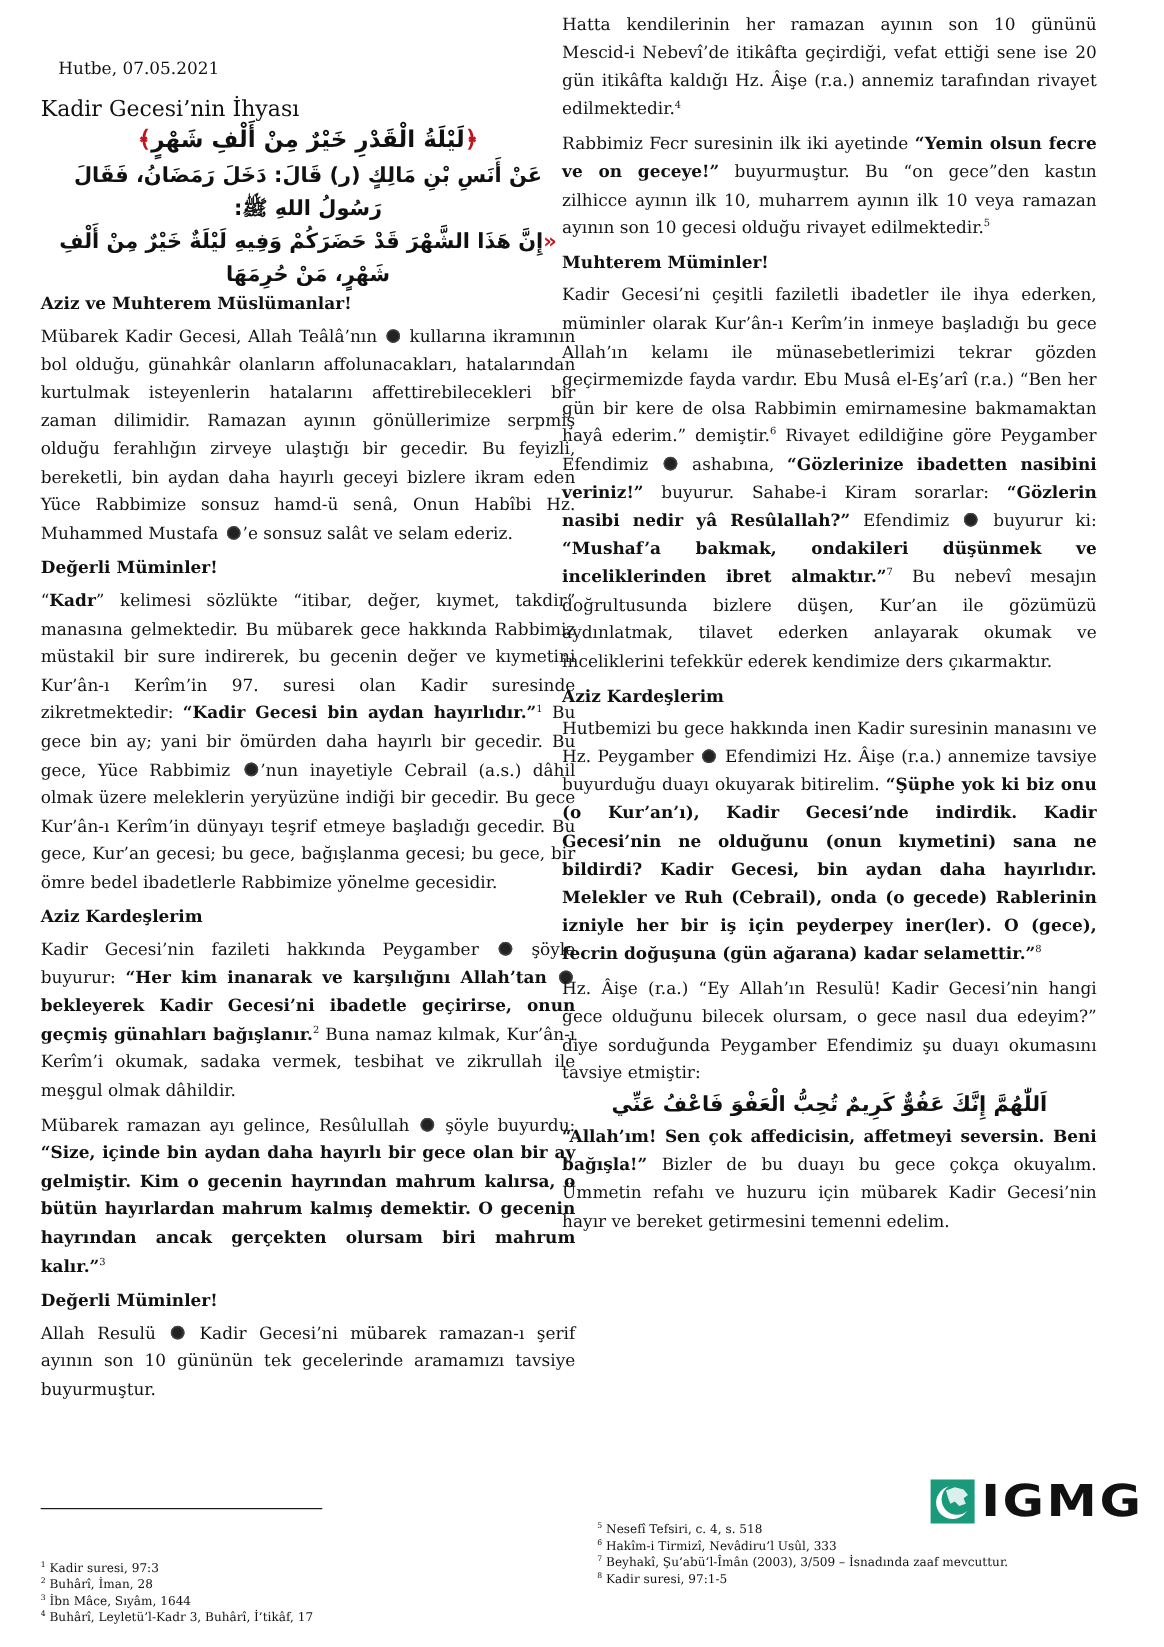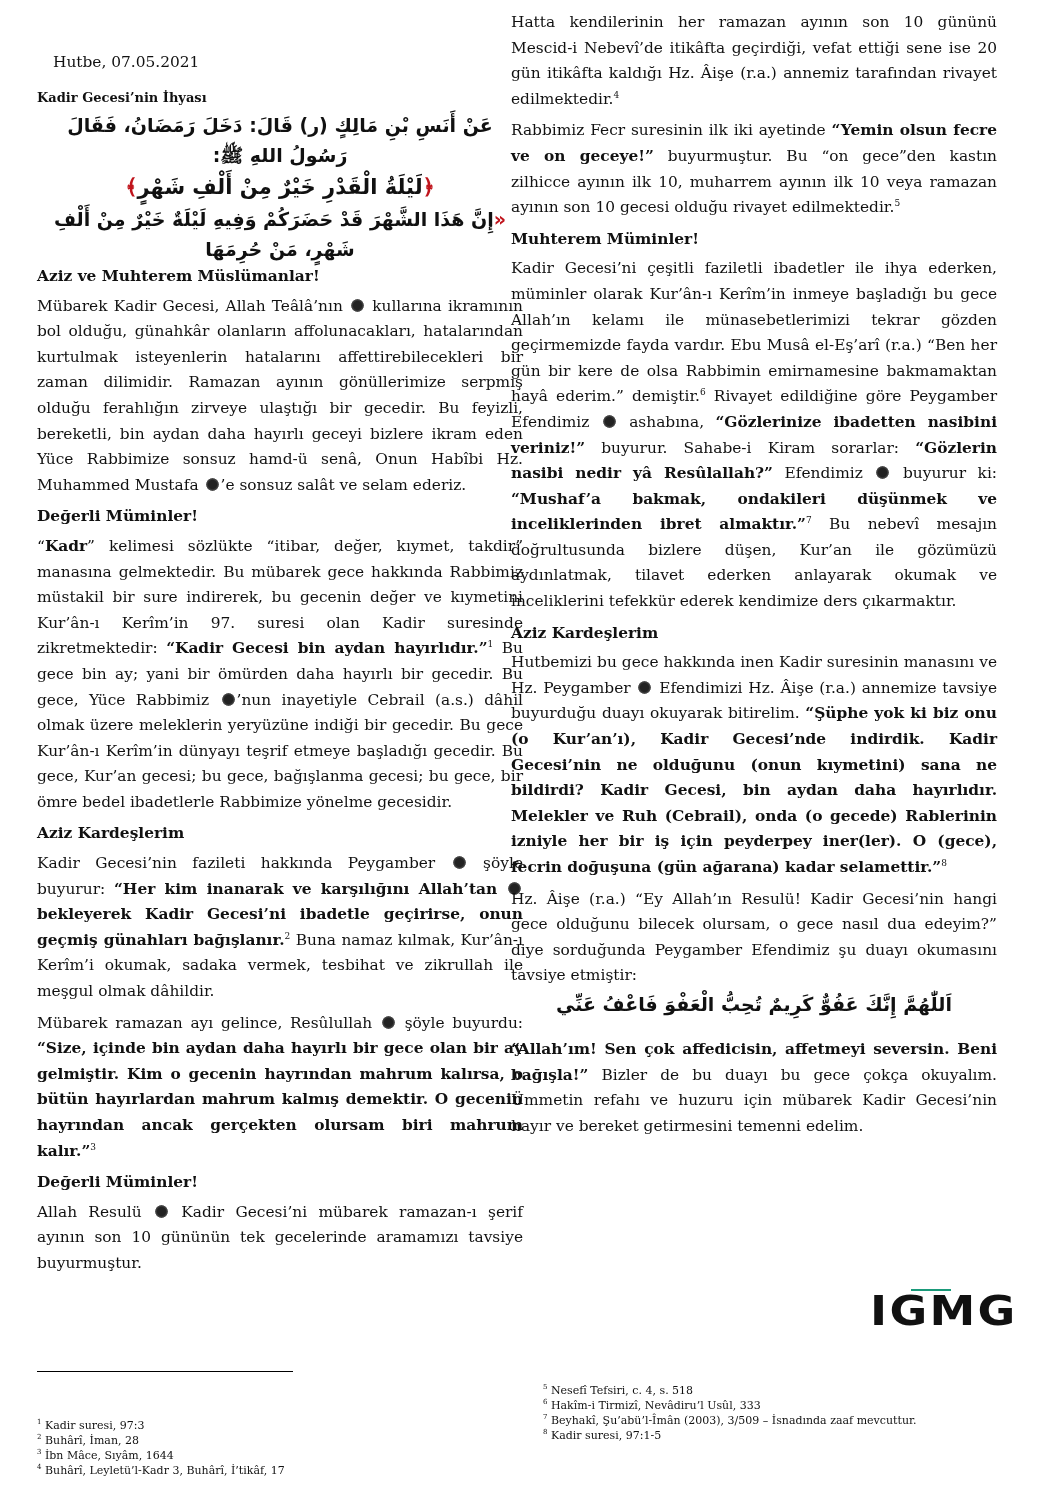--- a/index.html
+++ b/index.html
@@ -5,53 +5,53 @@
   html, body { margin: 0; padding: 0; background: #ffffff; }
   body { width: 1058px; height: 1497px; position: relative; overflow: hidden;
          font-family: "DejaVu Serif", "Liberation Serif", serif; color: #111; }
   .page { position: absolute; inset: 0; }
   .col { position: absolute; top: 0; width: 486px; font-size: 15.4px; line-height: 25.6px; }
   .col-left { left: 37px; top: 36px; }
   .col-right { left: 511px; top: 10px; }
   p { margin: 0 0 6px 0; text-align: justify; }
   .h { font-weight: bold; margin: 0 0 4px 0; text-align: left; }
   .meta-date { font-size: 15.4px; line-height: 20px; margin: 16px; }
-  .meta-title { font-weight: bold; font-size: 13px; line-height: 20px; margin: 0 0 2px 0; }
+  .meta-title { font-weight: normal; font-size: 20px; line-height: 20px; margin: 0 0 2px 0; }
   .arabic { font-family: "DejaVu Sans", sans-serif; direction: rtl; text-align: center;
             font-weight: bold; font-size: 19px; line-height: 30px; margin: 0; }
   .arabic-title { font-size: 21px; line-height: 34px; }
   .red { color: #c0141c; }
   .b { font-weight: bold; }
   sup { font-size: 9px; line-height: 0; vertical-align: super; }
   .salawat { display: inline-block; width: 13px; height: 13px; border-radius: 50%;
              background: radial-gradient(circle, #222 45%, #555 70%, transparent 72%);
              vertical-align: -1px; margin: 0 2px; }
   .fn-rule { position: absolute; left: 37px; top: 1371px; width: 256px; height: 1px; background: #000; }
   .footnotes { position: absolute; font-size: 11px; line-height: 15px; font-family: "DejaVu Serif", serif; }
   .fn-left { left: 37px; top: 1418px; }
   .fn-right { left: 543px; top: 1383px; }
   .fn-item { margin: 0; white-space: nowrap; }
   .fn-item sup { font-size: 7px; }
-  .logo { position: absolute; left: 846px; top: 1289px; width: 176px; height: 42px; display: flex; align-items: center; flex-direction: column; }
+  .logo { position: absolute; left: 846px; top: 1344px; width: 176px; height: 42px; display: flex; align-items: center; }
   .logo-mark { width: 40px; height: 40px; background: #1a9a7a; position: relative; margin-right: 6px; overflow: hidden; }
   .logo-mark svg { position: absolute; inset: 0; }
   .logo-text { font-family: "DejaVu Sans", sans-serif; font-weight: bold; font-size: 40px; letter-spacing: 2px;
                color: #111; line-height: 40px; transform: scaleX(1.15); transform-origin: left center; }
 </style>
 </head>
 <body>
 
 <div class="page">
 
   <div class="col col-left">
     <p class="meta-date">Hutbe, 07.05.2021</p>
     <p class="meta-title">Kadir Gecesi’nin İhyası</p>
 
+    <p class="arabic arabic-title"><span class="red">﴿</span><span>لَيْلَةُ الْقَدْرِ خَيْرٌ مِنْ أَلْفِ شَهْرٍ</span><span class="red">﴾</span></p>
     <p class="arabic">عَنْ أَنَسِ بْنِ مَالِكٍ (ر) قَالَ: دَخَلَ رَمَضَانُ، فَقَالَ رَسُولُ اللهِ ﷺ:</p>
-    <p class="arabic arabic-title"><span class="red">﴿</span><span>لَيْلَةُ الْقَدْرِ خَيْرٌ مِنْ أَلْفِ شَهْرٍ</span><span class="red">﴾</span></p>
     <p class="arabic"><span class="red">«</span><span>إِنَّ هَذَا الشَّهْرَ قَدْ حَضَرَكُمْ وَفِيهِ لَيْلَةٌ خَيْرٌ مِنْ أَلْفِ شَهْرٍ، مَنْ حُرِمَهَا</span></p>
 
     <p class="h">Aziz ve Muhterem Müslümanlar!</p>
     <p><span>Mübarek Kadir Gecesi, Allah Teâlâ’nın</span> <span class="salawat"></span> <span>kullarına ikramının bol olduğu, günahkâr olanların affolunacakları, hatalarından kurtulmak isteyenlerin hatalarını affettirebilecekleri bir zaman dilimidir. Ramazan ayının gönüllerimize serpmiş olduğu ferahlığın zirveye ulaştığı bir gecedir. Bu feyizli, bereketli, bin aydan daha hayırlı geceyi bizlere ikram eden Yüce Rabbimize sonsuz hamd-ü senâ, Onun Habîbi Hz. Muhammed Mustafa</span> <span class="salawat"></span><span>’e sonsuz salât ve selam ederiz.</span></p>
 
     <p class="h">Değerli Müminler!</p>
     <p><span>“</span><span class="b">Kadr</span><span>” kelimesi sözlükte “itibar, değer, kıymet, takdir” manasına gelmektedir. Bu mübarek gece hakkında Rabbimiz müstakil bir sure indirerek, bu gecenin değer ve kıymetini Kur’ân-ı Kerîm’in 97. suresi olan Kadir suresinde zikretmektedir: </span><span class="b">“Kadir Gecesi bin aydan hayırlıdır.”</span><sup>1</sup><span> Bu gece bin ay; yani bir ömürden daha hayırlı bir gecedir. Bu gece, Yüce Rabbimiz</span> <span class="salawat"></span><span>’nun inayetiyle Cebrail (a.s.) dâhil olmak üzere meleklerin yeryüzüne indiği bir gecedir. Bu gece Kur’ân-ı Kerîm’in dünyayı teşrif etmeye başladığı gecedir. Bu gece, Kur’an gecesi; bu gece, bağışlanma gecesi; bu gece, bir ömre bedel ibadetlerle Rabbimize yönelme gecesidir.</span></p>
 
     <p class="h">Aziz Kardeşlerim</p>
     <p><span>Kadir Gecesi’nin fazileti hakkında Peygamber</span> <span class="salawat"></span><span> şöyle buyurur: </span><span class="b">“Her kim inanarak ve karşılığını Allah’tan</span> <span class="salawat"></span><span class="b"> bekleyerek Kadir Gecesi’ni ibadetle geçirirse, onun geçmiş günahları bağışlanır.</span><sup>2</sup><span>  Buna namaz kılmak, Kur’ân-ı Kerîm’i okumak, sadaka vermek, tesbihat ve zikrullah ile meşgul olmak dâhildir.</span></p>
@@ -66,21 +66,21 @@
     <p><span>Hatta kendilerinin her ramazan ayının son 10 gününü Mescid-i Nebevî’de itikâfta geçirdiği, vefat ettiği sene ise 20 gün itikâfta kaldığı Hz. Âişe (r.a.) annemiz tarafından rivayet edilmektedir.</span><sup>4</sup></p>
     <p><span>Rabbimiz Fecr suresinin ilk iki ayetinde </span><span class="b">“Yemin olsun fecre ve on geceye!”</span><span> buyurmuştur. Bu “on gece”den kastın zilhicce ayının ilk 10, muharrem ayının ilk 10 veya ramazan ayının son 10 gecesi olduğu rivayet edilmektedir.</span><sup>5</sup></p>
 
     <p class="h">Muhterem Müminler!</p>
     <p><span>Kadir Gecesi’ni çeşitli faziletli ibadetler ile ihya ederken, müminler olarak Kur’ân-ı Kerîm’in inmeye başladığı bu gece Allah’ın kelamı ile münasebetlerimizi tekrar gözden geçirmemizde fayda vardır. Ebu Musâ el-Eş’arî (r.a.) “Ben her gün bir kere de olsa Rabbimin emirnamesine bakmamaktan hayâ ederim.” demiştir.</span><sup>6</sup><span> Rivayet edildiğine göre Peygamber Efendimiz</span> <span class="salawat"></span><span> ashabına, </span><span class="b">“Gözlerinize ibadetten nasibini veriniz!”</span><span> buyurur. Sahabe-i Kiram sorarlar: </span><span class="b">“Gözlerin nasibi nedir yâ Resûlallah?”</span><span> Efendimiz</span> <span class="salawat"></span><span> buyurur ki: </span><span class="b">“Mushaf’a bakmak, ondakileri düşünmek ve inceliklerinden ibret almaktır.”</span><sup>7</sup><span> Bu nebevî mesajın doğrultusunda bizlere düşen, Kur’an ile gözümüzü aydınlatmak, tilavet ederken anlayarak okumak ve inceliklerini tefekkür ederek kendimize ders çıkarmaktır.</span></p>
 
     <p class="h">Aziz Kardeşlerim</p>
     <p><span>Hutbemizi bu gece hakkında inen Kadir suresinin manasını ve Hz. Peygamber</span> <span class="salawat"></span><span> Efendimizi Hz. Âişe (r.a.) annemize tavsiye buyurduğu duayı okuyarak bitirelim. </span><span class="b">“Şüphe yok ki biz onu (o Kur’an’ı), Kadir Gecesi’nde indirdik. Kadir Gecesi’nin ne olduğunu (onun kıymetini) sana ne bildirdi? Kadir Gecesi, bin aydan daha hayırlıdır. Melekler ve Ruh (Cebrail), onda (o gecede) Rablerinin izniyle her bir iş için peyderpey iner(ler). O (gece), fecrin doğuşuna (gün ağarana) kadar selamettir.”</span><sup>8</sup></p>
 
     <p style="margin-bottom:0">Hz. Âişe (r.a.) “Ey Allah’ın Resulü! Kadir Gecesi’nin hangi gece olduğunu bilecek olursam, o gece nasıl dua edeyim?” diye sorduğunda Peygamber Efendimiz şu duayı okumasını tavsiye etmiştir:</p>
-    <p class="arabic" style="margin-bottom:18px">اَللّٰهُمَّ إِنَّكَ عَفُوٌّ كَرِيمٌ تُحِبُّ الْعَفْوَ فَاعْفُ عَنِّي</p>
+    <p class="arabic" style="margin-bottom:2px">اَللّٰهُمَّ إِنَّكَ عَفُوٌّ كَرِيمٌ تُحِبُّ الْعَفْوَ فَاعْفُ عَنِّي</p>
     <p><span class="b">“Allah’ım! Sen çok affedicisin, affetmeyi seversin. Beni bağışla!”</span><span> Bizler de bu duayı bu gece çokça okuyalım. Ümmetin refahı ve huzuru için mübarek Kadir Gecesi’nin hayır ve bereket getirmesini temenni edelim.</span></p>
   </div>
 
   <div class="logo">
     <div class="logo-mark">
       <svg width="40" height="40" viewBox="0 0 40 40">
         <circle cx="20" cy="21" r="15" fill="#ffffff"></circle>
         <circle cx="24" cy="18" r="14" fill="#1a9a7a"></circle>
         <path d="M14 10 L22 7 L30 9 L34 14 L30 17 L32 22 L26 24 L22 20 L18 22 L16 17 Z" fill="#ffffff" opacity="0.85"></path>
       </svg>

